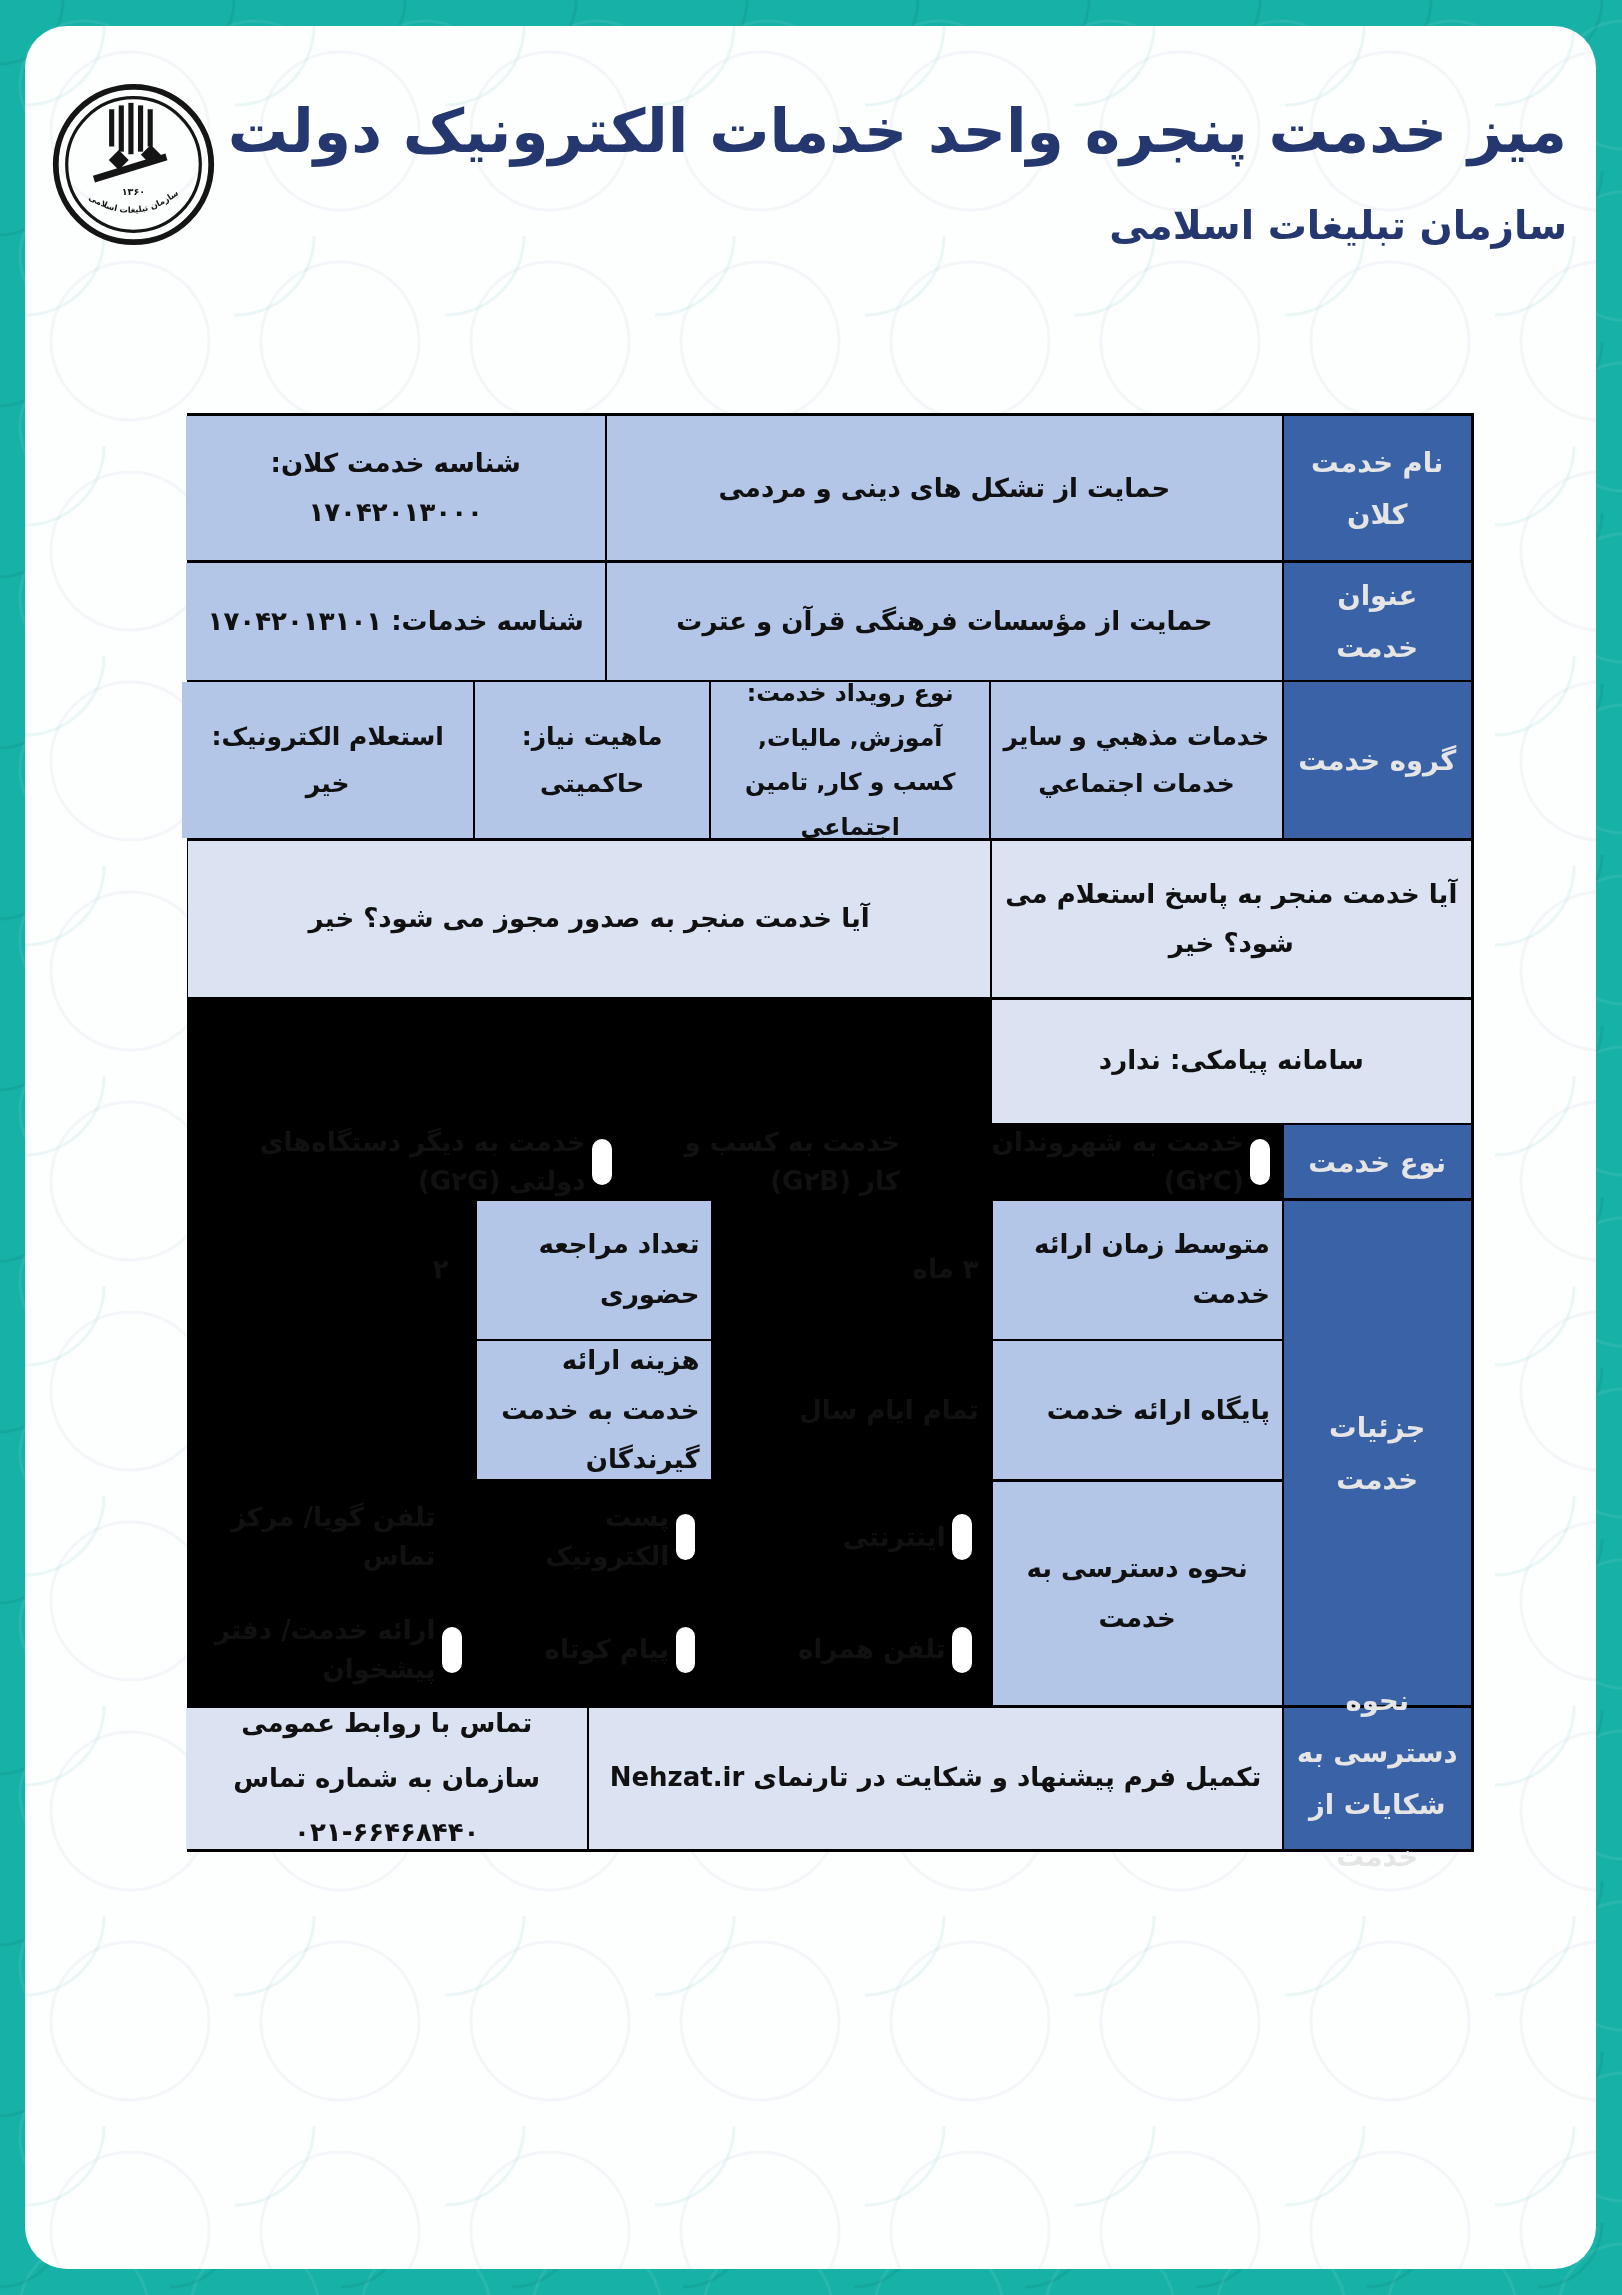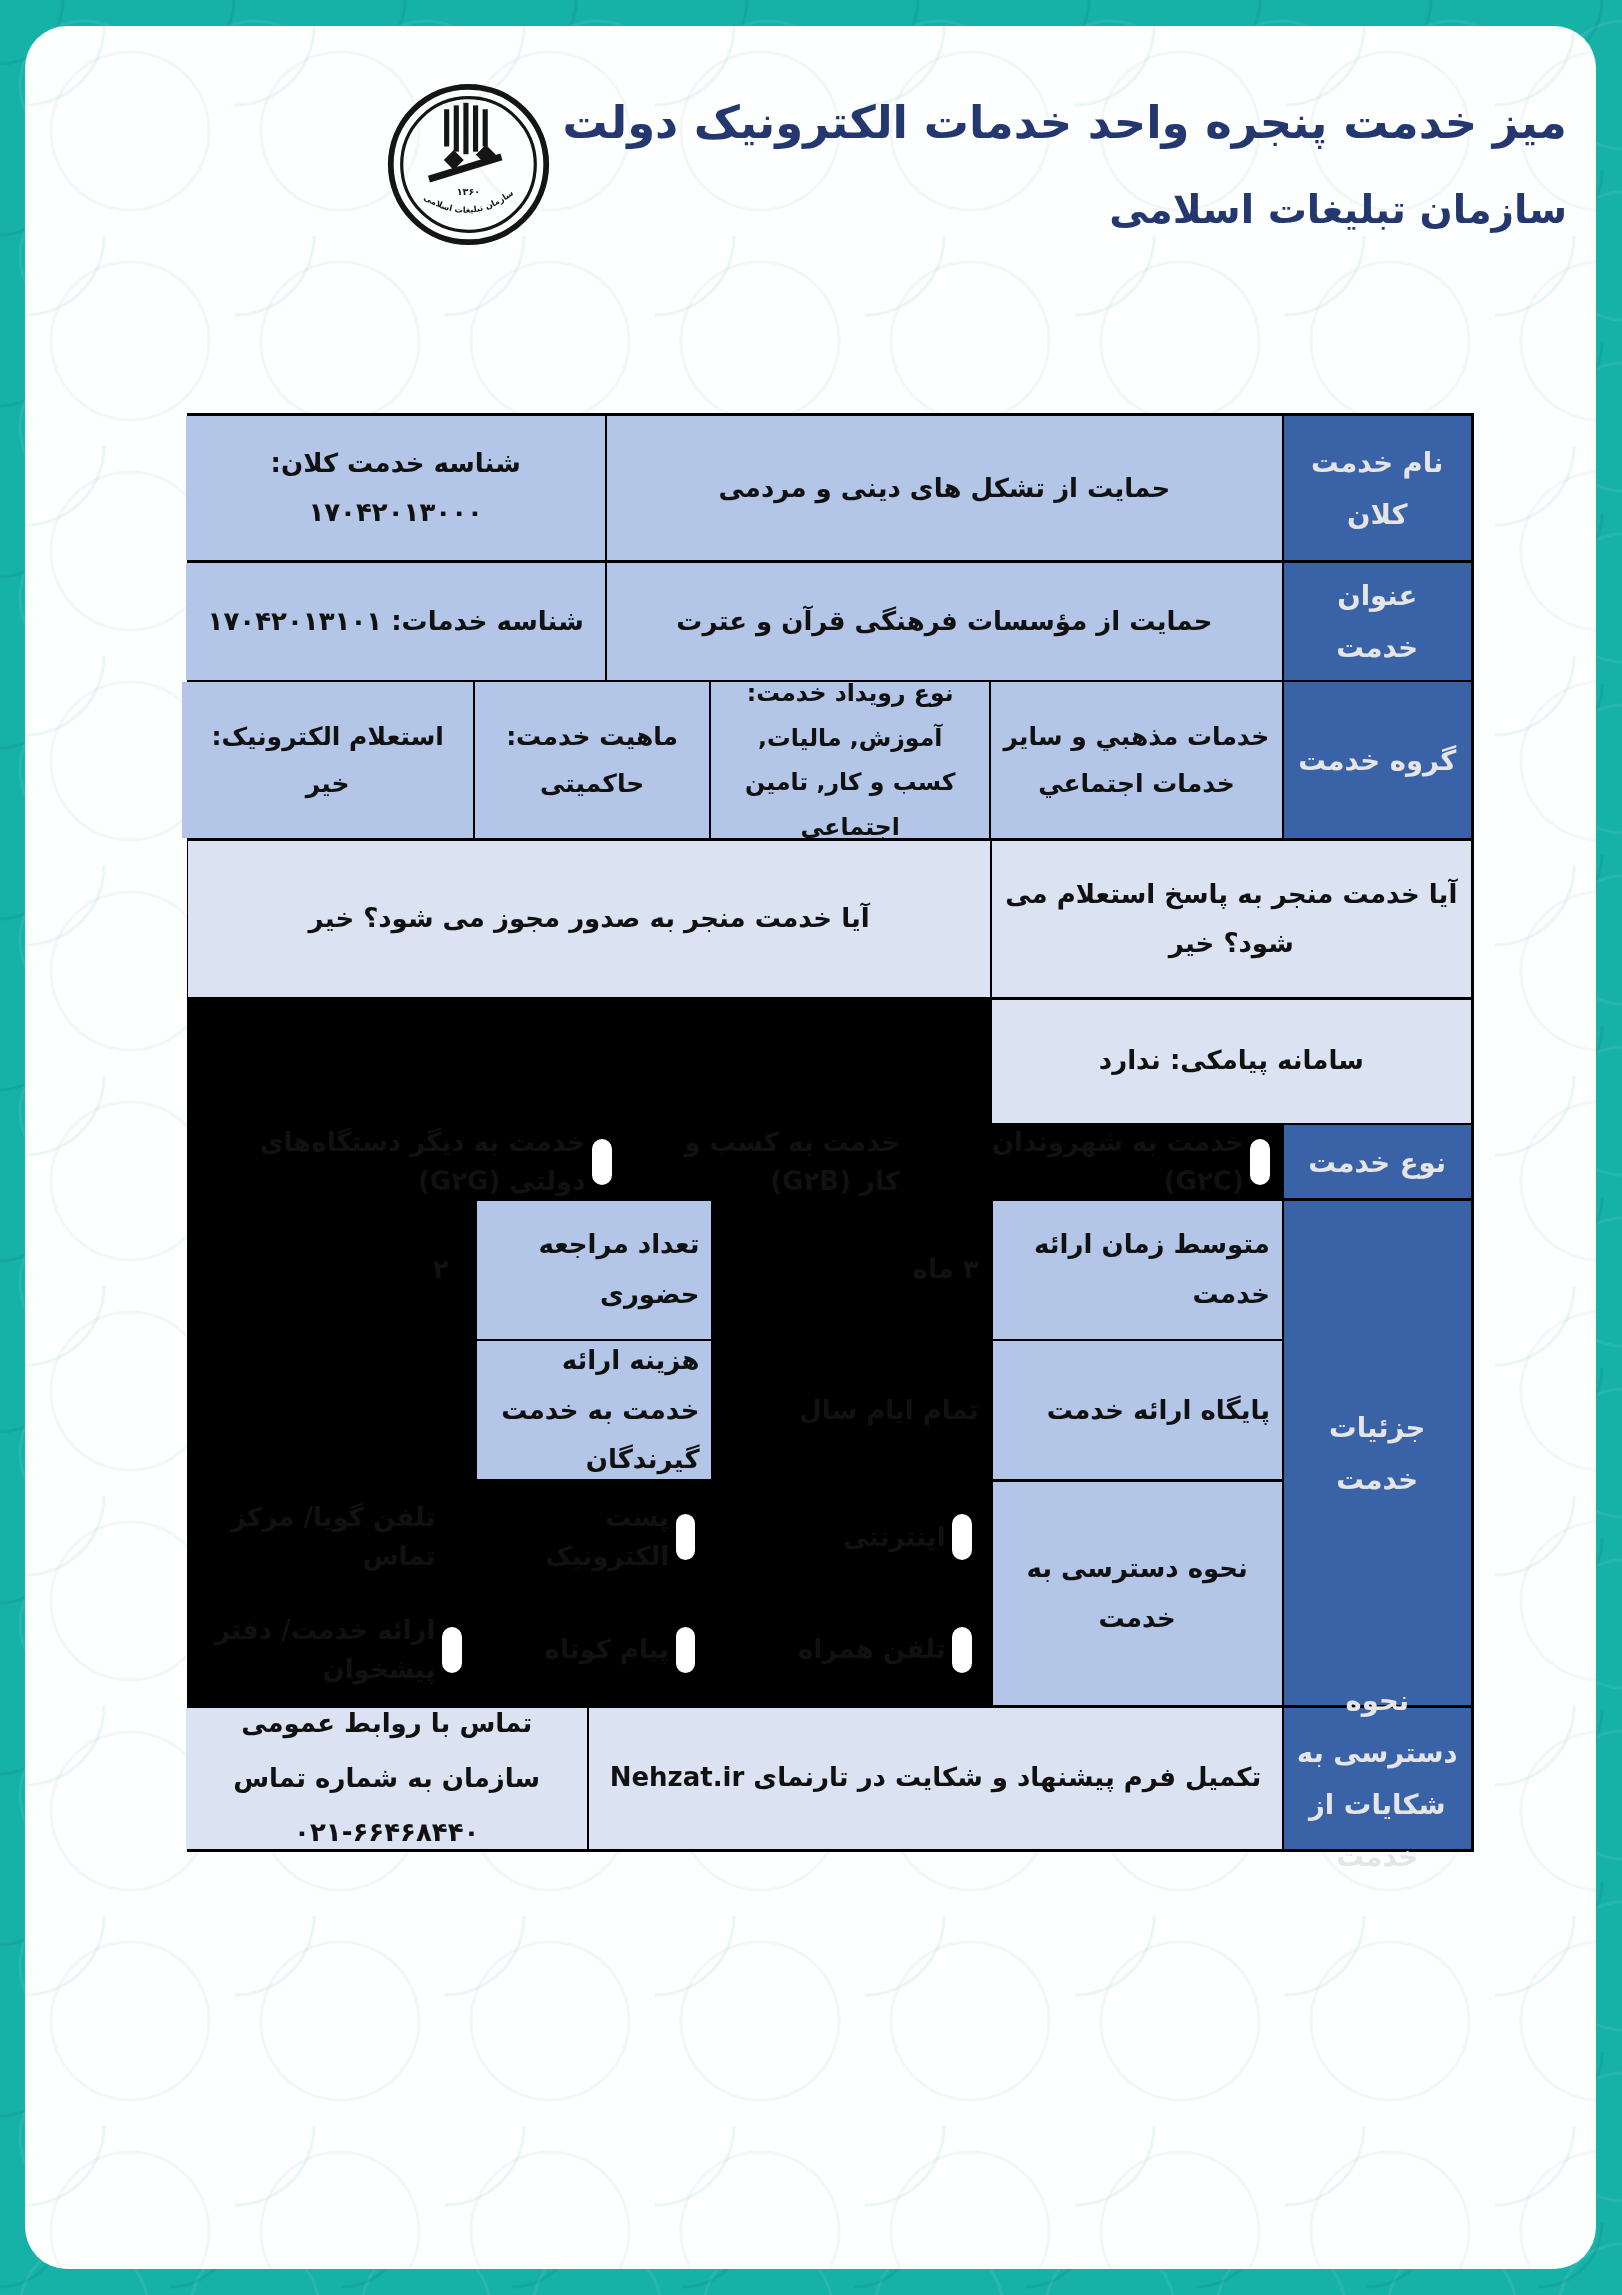--- a/index.html
+++ b/index.html
@@ -27,21 +27,21 @@
       radial-gradient(circle at 0 0, transparent 77px, rgba(23,160,152,.08) 78px 80px, transparent 81px),
       radial-gradient(circle at 105px 105px, transparent 77px, rgba(90,130,170,.06) 78px 80px, transparent 81px);
     background-size:210px 210px;
   }
   
   .hdr{
     position:absolute;top:55px;right:29px;
     display:flex;gap:10.5px;align-items:flex-start;
   }
   .titles{text-align:right;padding-top:17px;color:#24386f;}
-  .title1{font-size:45px;line-height:1.1;letter-spacing:-0.7px;}
+  .title1{font-size:60px;line-height:1.1;letter-spacing:-0.7px;}
   .title2{font-size:39px;line-height:1.1;margin-top:41px;letter-spacing:-0.7px;}
   .logo{width:167px;height:167px;flex:none;}
   
   .svc-table{
     position:absolute;top:387px;right:122px;
     width:1287px;
     background:#000;
     padding:3.3px;
     display:flex;flex-direction:column;gap:2.6px;
     box-sizing:border-box;
@@ -127,21 +127,21 @@
       <div class="trow" style="height:117px">
         <div class="cell hd">عنوان خدمت</div>
         <div class="cell blue" style="flex:0 0 52.7%">حمایت از مؤسسات فرهنگی قرآن و عترت</div>
         <div class="cell blue" style="flex:0 0 32.7%">شناسه خدمات: ۱۷۰۴۲۰۱۳۱۰۱</div>
       </div>
 
       <div class="trow" style="height:156px">
         <div class="cell hd">گروه خدمت</div>
         <div class="cell blue" style="flex:0 0 22.7%;font-size:25px">خدمات مذهبي و ساير خدمات اجتماعي</div>
         <div class="cell blue" style="flex:0 0 21.7%;font-size:23.6px">نوع رویداد خدمت: آموزش, مالیات, کسب و کار, تامین اجتماعی</div>
-        <div class="cell blue" style="flex:0 0 18.3%;font-size:25px">ماهیت خدمت: حاکمیتی</div>
+        <div class="cell blue" style="flex:0 0 18.3%;font-size:25px">ماهیت نیاز: حاکمیتی</div>
         <div class="cell blue" style="flex:0 0 22.7%;font-size:25px">استعلام الکترونیک: خیر</div>
       </div>
 
       <div class="trow" style="height:156px">
         <div class="cell lav" style="flex:0 0 37.4%">آیا خدمت منجر به پاسخ استعلام می شود؟ خیر</div>
         <div class="cell lav" style="flex:0 0 62.6%">آیا خدمت منجر به صدور مجوز می شود؟ خیر</div>
       </div>
 
       <div class="trow" style="height:123px">
         <div class="cell lav" style="flex:0 0 37.4%">سامانه پیامکی: ندارد</div>

